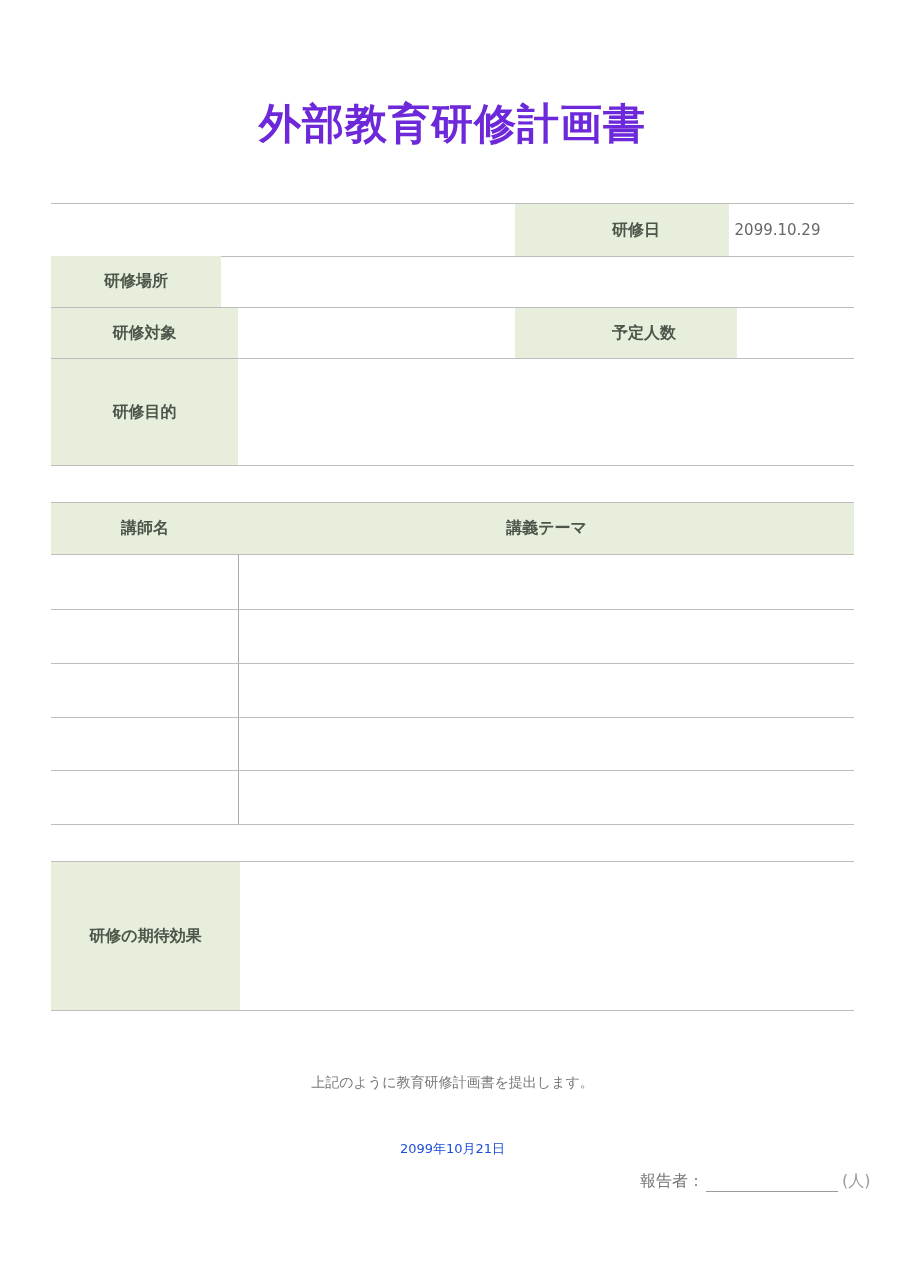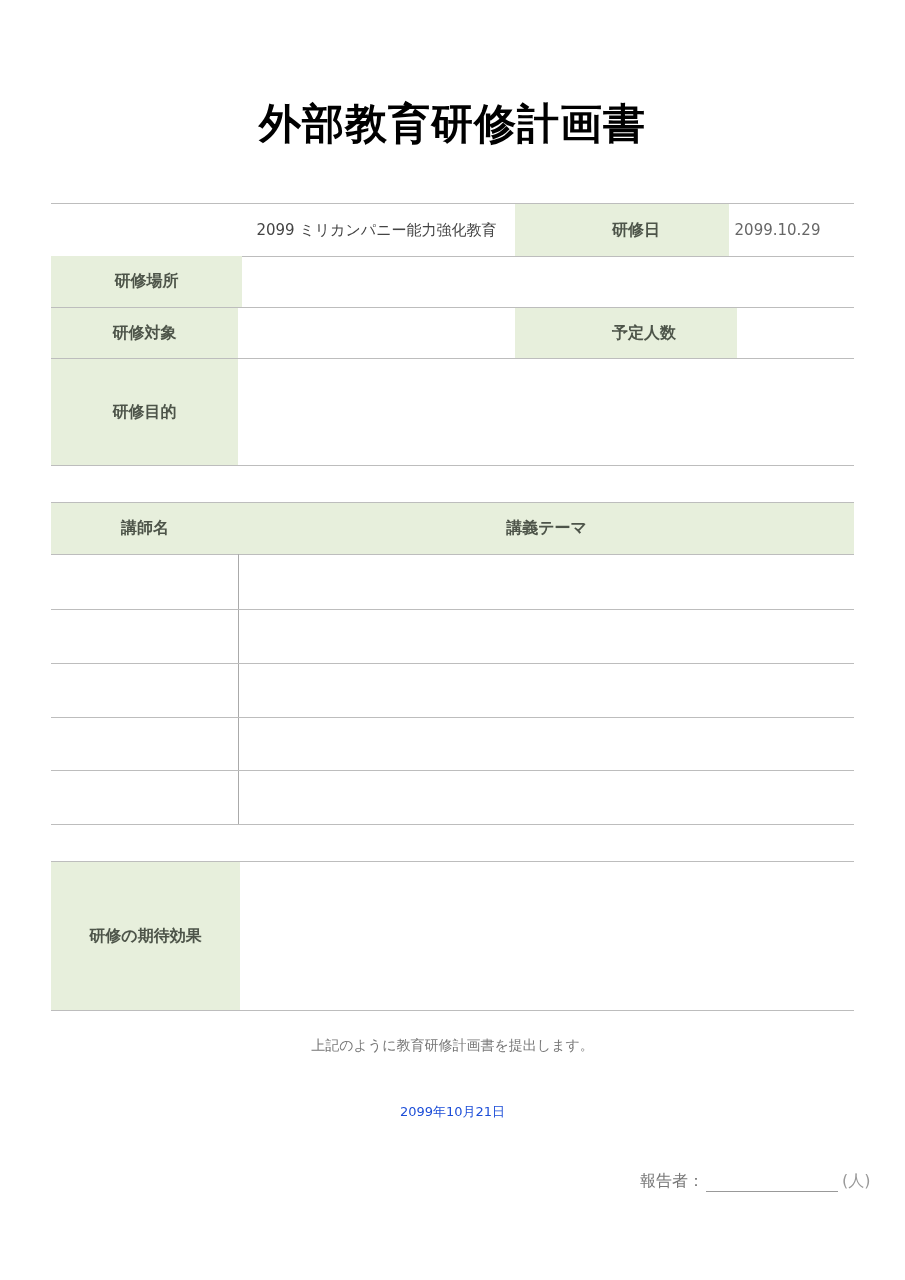--- a/index.html
+++ b/index.html
@@ -3,64 +3,63 @@
   <meta charset="utf-8">
   <style>
     html, body { margin: 0; padding: 0; background: #ffffff; }
     body {
       width: 905px; height: 1280px; position: relative; overflow: hidden;
       font-family: "DejaVu Sans", sans-serif; color: #4a4a4a;
     }
     .title {
       position: absolute; left: 0; width: 905px; top: 96px;
       text-align: center; font-size: 42px; font-weight: bold;
-      color: #000000; letter-spacing: 1px;
+      color: #6d28d9; letter-spacing: 1px;
     }
     .tbl { position: absolute; left: 51px; width: 803px; }
     .row {
       position: absolute; left: 0; width: 803px;
       border-bottom: 1px solid #bdbdbd;
     }
     .row.top { border-top: 1px solid #bdbdbd; }
     .cell {
       position: absolute; top: 0; bottom: 0;
       display: flex; align-items: center; justify-content: center;
       font-size: 15px;
     }
     .lbl { background: #e7efdc; font-weight: bold; color: #4d5449; font-size: 16px; }
     .val { color: #444; }
     .val.date { color: #666; font-size: 15px; }
     .vline { border-left: 1px solid #aaaaaa; }
     .center-text {
-      position: absolute; left: 0; width: 905px; text-align: center;
+      position: absolute; left: 0; width: 905px; text-align: center; margin-top: 37px;
     }
     .note { top: 1037px; font-size: 14px; color: #777; }
     .subdate { top: 1103px; font-size: 13px; color: #1d4ed8; }
     .reporter {
       position: absolute; top: 1171px; left: 640px; font-size: 16px; color: #777;
       display: flex; align-items: flex-end;
     }
     .reporter .line {
       display: inline-block; width: 132px; height: 20px;
       border-bottom: 1px solid #999; margin: 0 4px 0 2px;
     }
   </style>
 </head>
 <body>
 
 <div class="title">外部教育研修計画書</div>
 
 <div class="tbl" style="top:203px;">
   <div class="row top" style="top:0; height:52px;">
-    <div class="cell val" style="left:187px; width:277px;">2099 ミリカンパニー能力強化教育</div>
     <div class="cell lbl" style="left:464px; width:186px;padding-left:28px;">研修日</div>
     <div class="cell val date" style="left:650px; width:153px;">2099.10.29</div>
   </div>
   <div class="row" style="top:53px; height:51px;">
-    <div class="cell lbl" style="left:0; width:191px;">研修場所</div>
+    <div class="cell lbl" style="left:0; width:170px;">研修場所</div>
     <div class="cell val" style="left:187px; width:616px;"></div>
   </div>
   <div class="row" style="top:105px; height:50px;">
     <div class="cell lbl" style="left:0; width:187px;">研修対象</div>
     <div class="cell val" style="left:187px; width:277px;"></div>
     <div class="cell lbl" style="left:464px; width:186px;padding-left:36px;">予定人数</div>
     <div class="cell val" style="left:650px; width:153px;"></div>
   </div>
   <div class="row" style="top:156px; height:106px;">
     <div class="cell lbl" style="left:0; width:187px;">研修目的</div>

